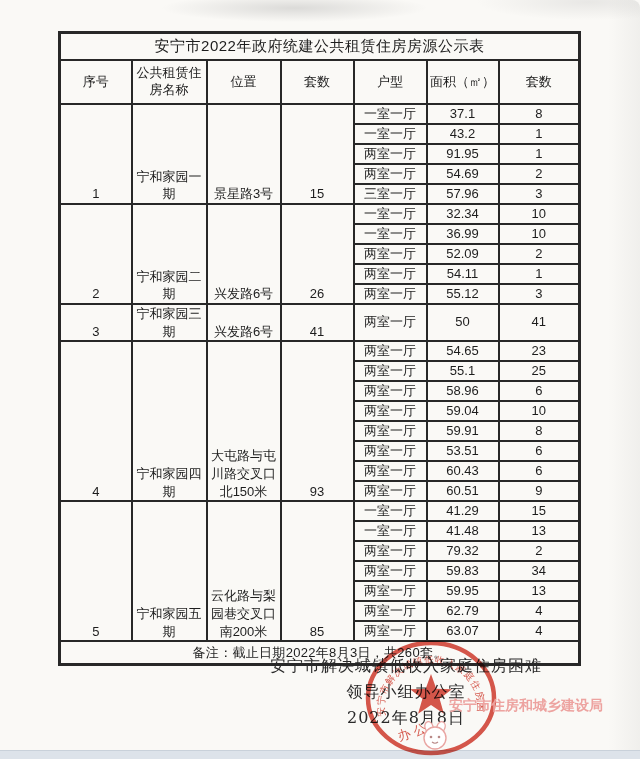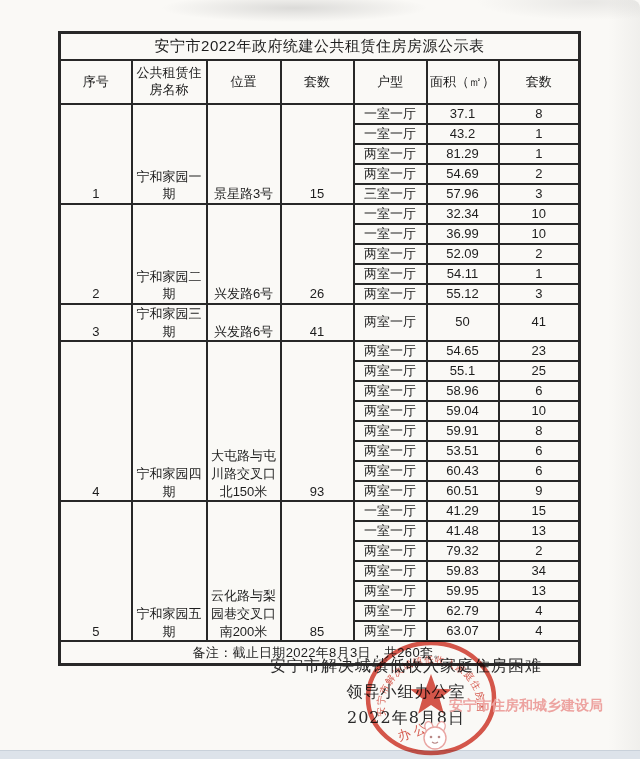--- a/index.html
+++ b/index.html
@@ -190,21 +190,21 @@
             <td>37.1</td>
             <td>8</td>
           </tr>
           <tr class="unit-row">
             <td>一室一厅</td>
             <td>43.2</td>
             <td>1</td>
           </tr>
           <tr class="unit-row">
             <td>两室一厅</td>
-            <td>81.29</td>
+            <td>91.95</td>
             <td>1</td>
           </tr>
           <tr class="unit-row">
             <td>两室一厅</td>
             <td>54.69</td>
             <td>2</td>
           </tr>
           <tr class="unit-row">
             <td>三室一厅</td>
             <td>57.96</td>

